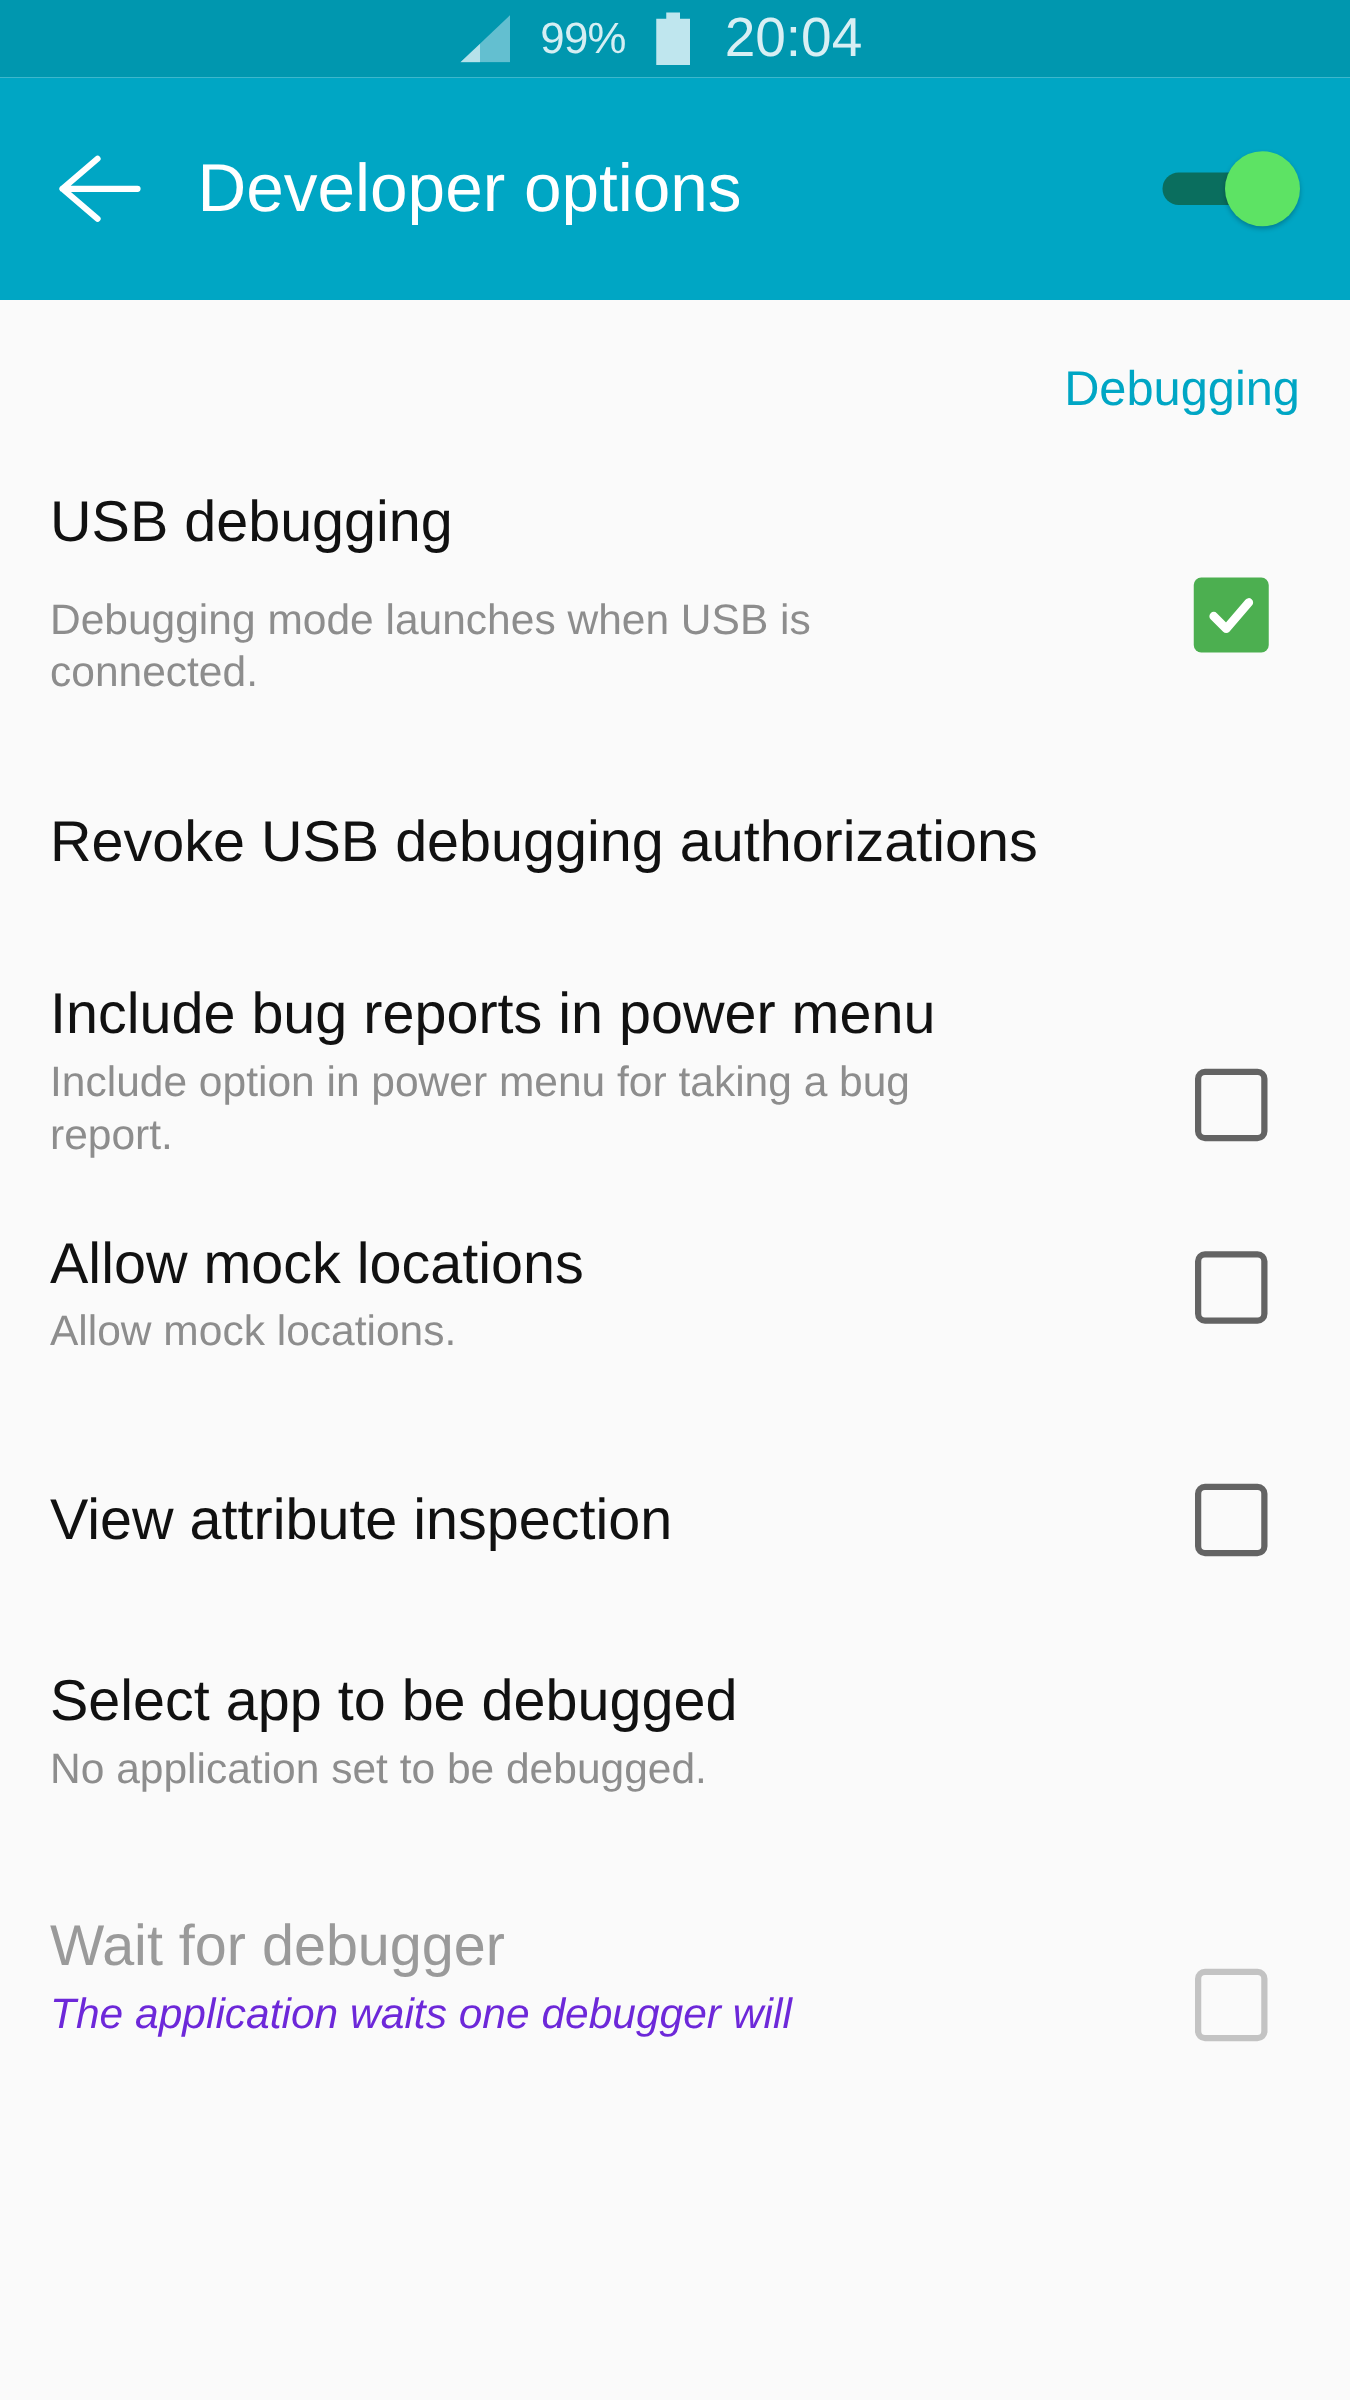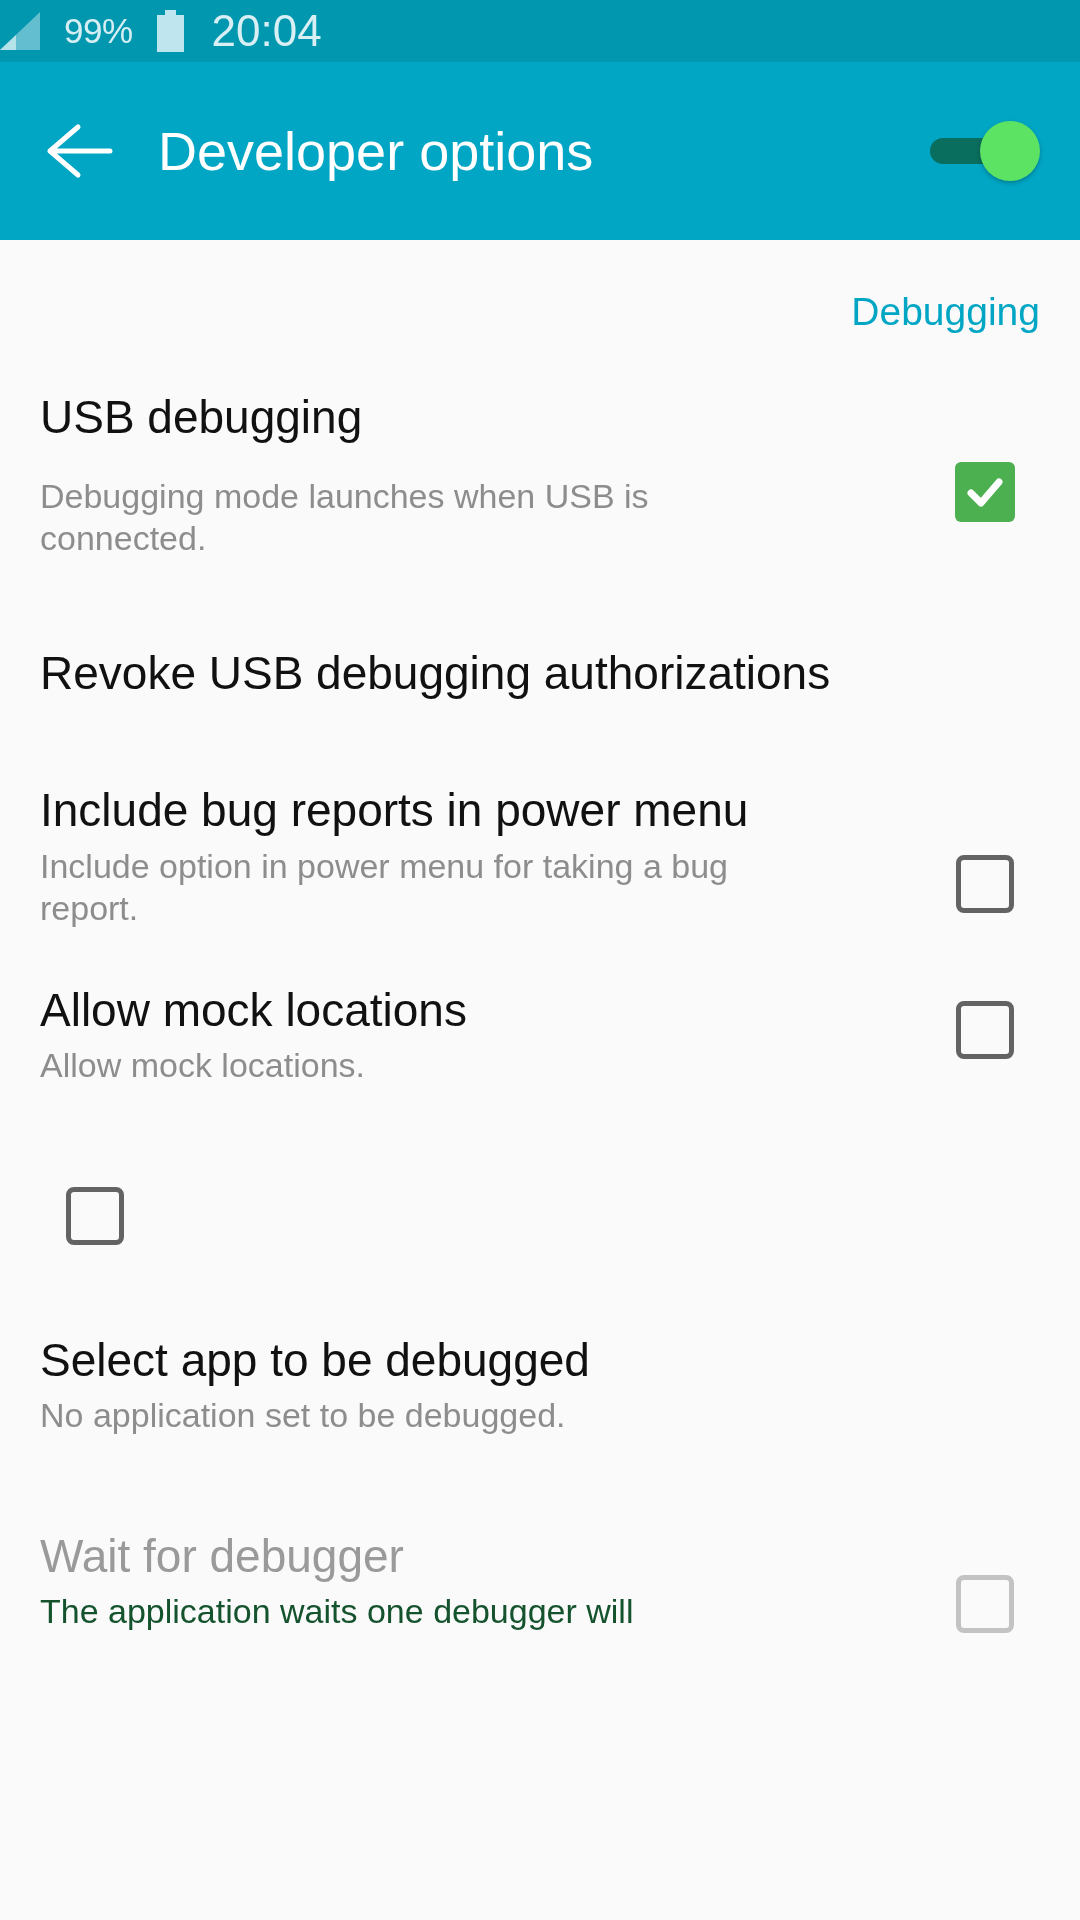--- a/index.html
+++ b/index.html
@@ -7,21 +7,21 @@
     width:1080px; height:1920px;
     background:#fafafa;
     font-family:"Liberation Sans", sans-serif;
     overflow:hidden;
   }
 
   
   .status-bar{
     height:62px; width:100%;
     background:#0097af;
-    display:flex; align-items:center; justify-content:flex-start;
+    display:flex; align-items:center; justify-content:center;
     padding-right:22px; gap:24px;
   }
   .signal-icon{ width:40px; height:38px; position:relative; }
   .signal-icon .tri-full{
     position:absolute; right:0; bottom:0; width:40px; height:38px;
     background:#63bfd0;
     clip-path:polygon(100% 0, 100% 100%, 0 100%);
   }
   .signal-icon .tri-small{
     position:absolute; left:0; bottom:0; width:16px; height:15px;
@@ -85,21 +85,21 @@
   }
   .pref-text{ flex:1 1 auto; min-width:0; }
   .pref-title{
     font-size:46px; color:#111111; line-height:1.12;
     white-space:nowrap;
   }
   .pref-title.disabled{ color:#9a9a9a; }
   .pref-summary{
     font-size:34px; color:#8d8d8d; line-height:1.25; margin-top:8px;
   }
-  .pref-summary.disabled{ color:#14532d; }
+  .pref-summary.disabled{ color:#6d28d9;font-style:italic; }
   .widget-cell{
     flex:0 0 auto; width:110px; display:flex; justify-content:center;
   }
 
   .checkbox{
     width:58px; height:58px; border-radius:8px;
     border:5px solid #636363; background:transparent;
     cursor:pointer;
   }
   .checkbox.disabled{ border-color:#c3c3c3; }
@@ -178,20 +178,23 @@
     <div class="pref-text">
       <div class="pref-title">Allow mock locations</div>
       <div class="pref-summary">Allow mock locations.</div>
     </div>
     <div class="widget-cell" style="padding-top:16px;">
       <span class="checkbox"></span>
     </div>
   </div>
 
   <div class="pref-row" style="margin-top:100px;align-items:center;">
+    <div class="pref-text">
+      <div class="pref-title">View attribute inspection</div>
+    </div>
     <div class="widget-cell">
       <span class="checkbox"></span>
     </div>
   </div>
 
   <div class="pref-row" style="margin-top:90px;">
     <div class="pref-text">
       <div class="pref-title">Select app to be debugged</div>
       <div class="pref-summary">No application set to be debugged.</div>
     </div>

